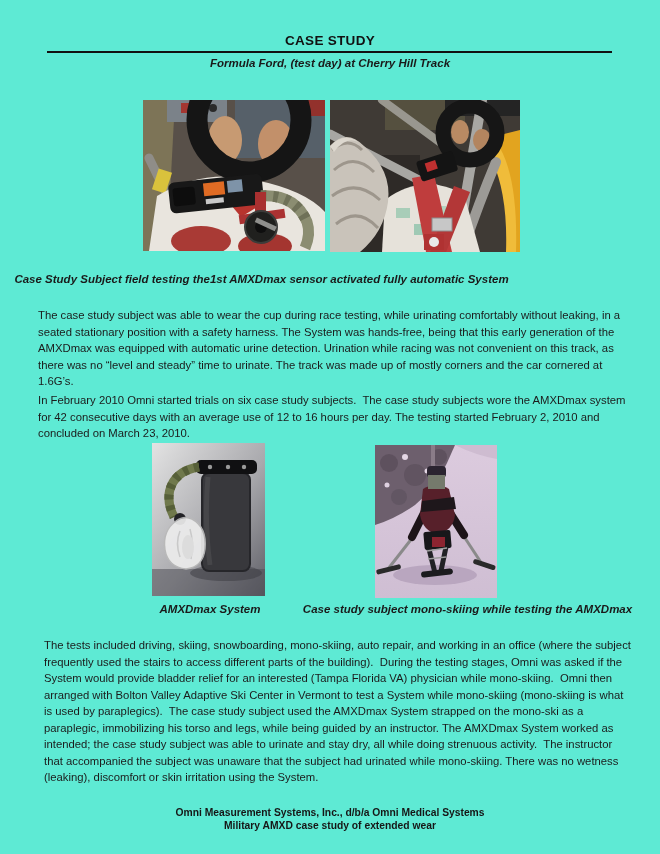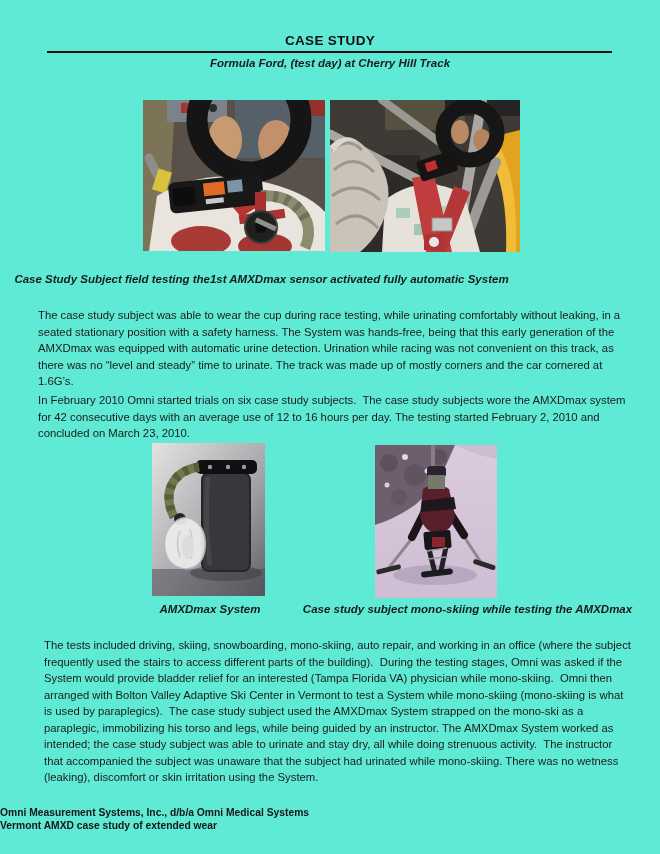--- a/index.html
+++ b/index.html
@@ -57,21 +57,21 @@
   .row2-caption-left{
     top:603px;left:110px;width:200px;
     text-align:center;
   }
   .row2-caption-right{
     top:603px;left:300px;width:335px;
     text-align:center;
   }
   .footer{
     top:807px;left:0;width:660px;
-    text-align:left;
+    text-align:center;
     font-size:10.3px;
     font-weight:bold;
     line-height:12.5px;
     color:#161616;
   }
 </style>
 </head>
 <body>
 
 <div class="page">
@@ -227,16 +227,16 @@
     </svg>
   </div>
 
   <div class="abs row2-caption-right caption">Case study subject mono-skiing while testing the AMXDmax</div>
   <div class="abs row2-caption-left caption">AMXDmax System</div>
 
   <div class="abs para para3">The tests included driving, skiing, snowboarding, mono-skiing, auto repair, and working in an office (where the subject frequently used the stairs to access different parts of the building).  During the testing stages, Omni was asked if the System would provide bladder relief for an interested (Tampa Florida VA) physician while mono-skiing.  Omni then arranged with Bolton Valley Adaptive Ski Center in Vermont to test a System while mono-skiing (mono-skiing is what is used by paraplegics).  The case study subject used the AMXDmax System strapped on the mono-ski as a paraplegic, immobilizing his torso and legs, while being guided by an instructor. The AMXDmax System worked as intended; the case study subject was able to urinate and stay dry, all while doing strenuous activity.  The instructor that accompanied the subject was unaware that the subject had urinated while mono-skiing. There was no wetness (leaking), discomfort or skin irritation using the System.</div>
 
   <div class="abs footer">
     <div>Omni Measurement Systems, Inc., d/b/a Omni Medical Systems</div>
-    <div>Vermont AMXD case study of extended wear</div>
+    <div>Military AMXD case study of extended wear</div>
   </div>
 
 </div>
 
 </body></html>

